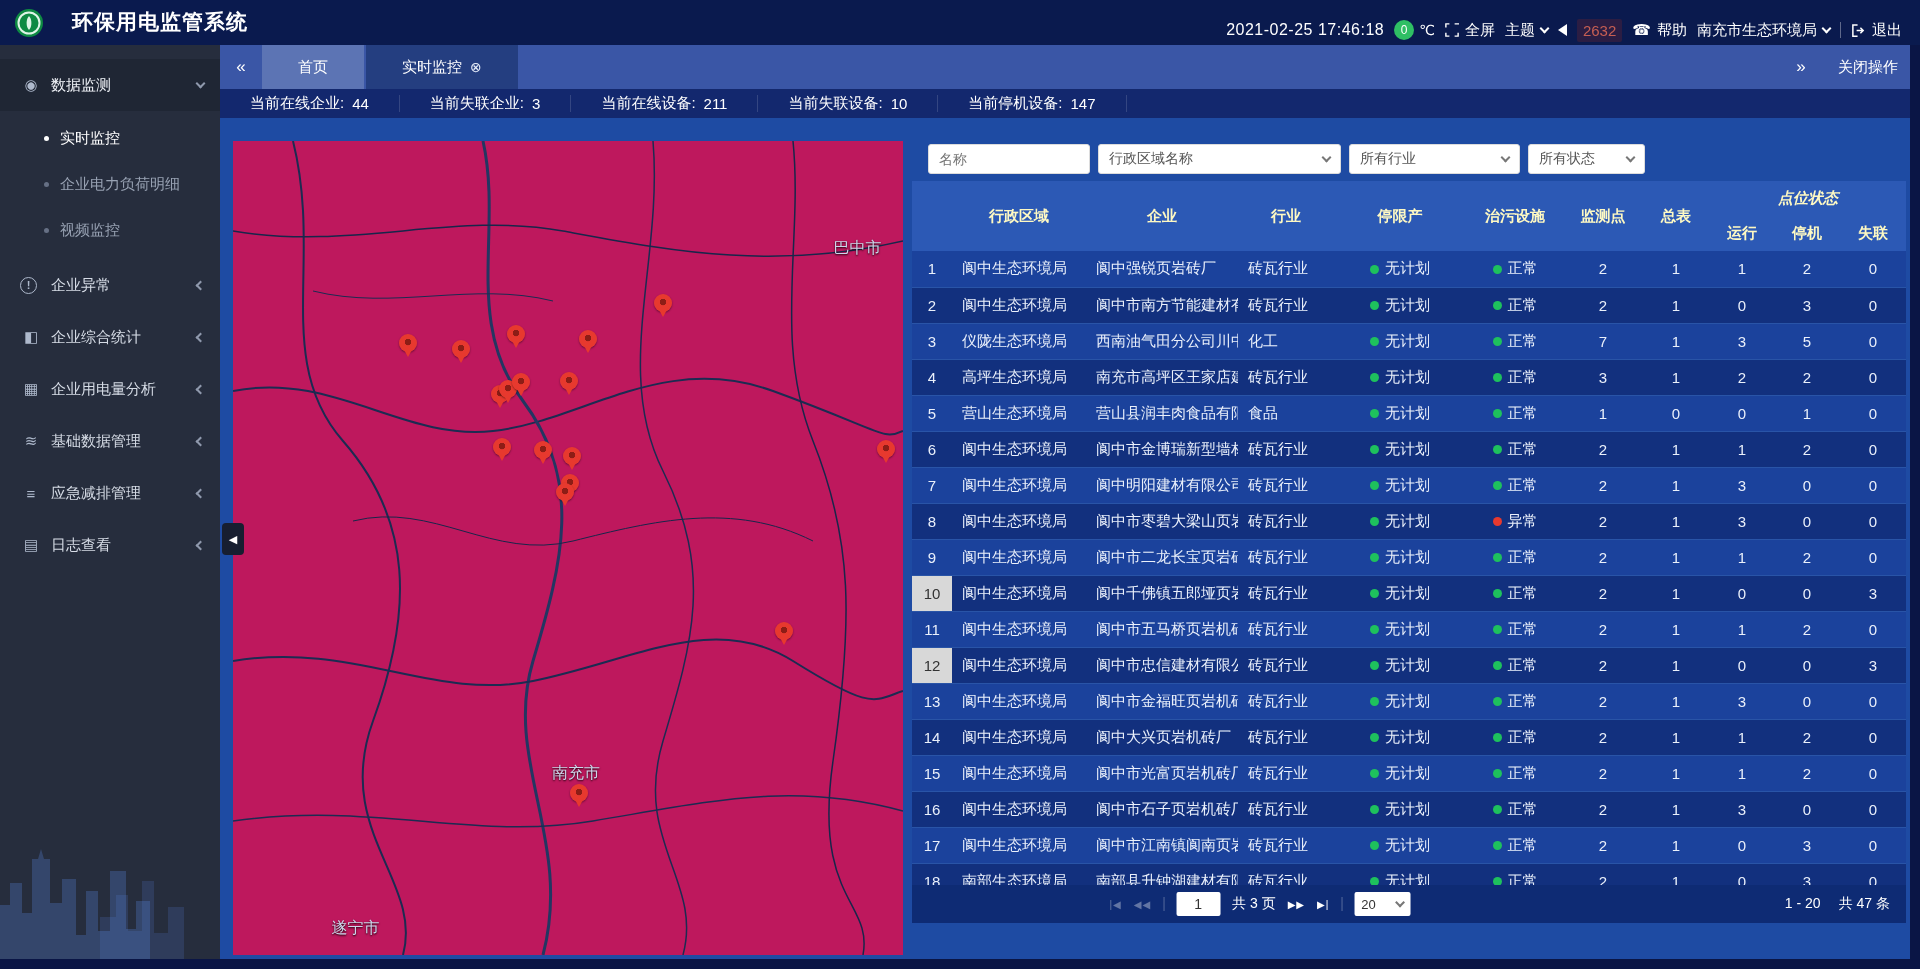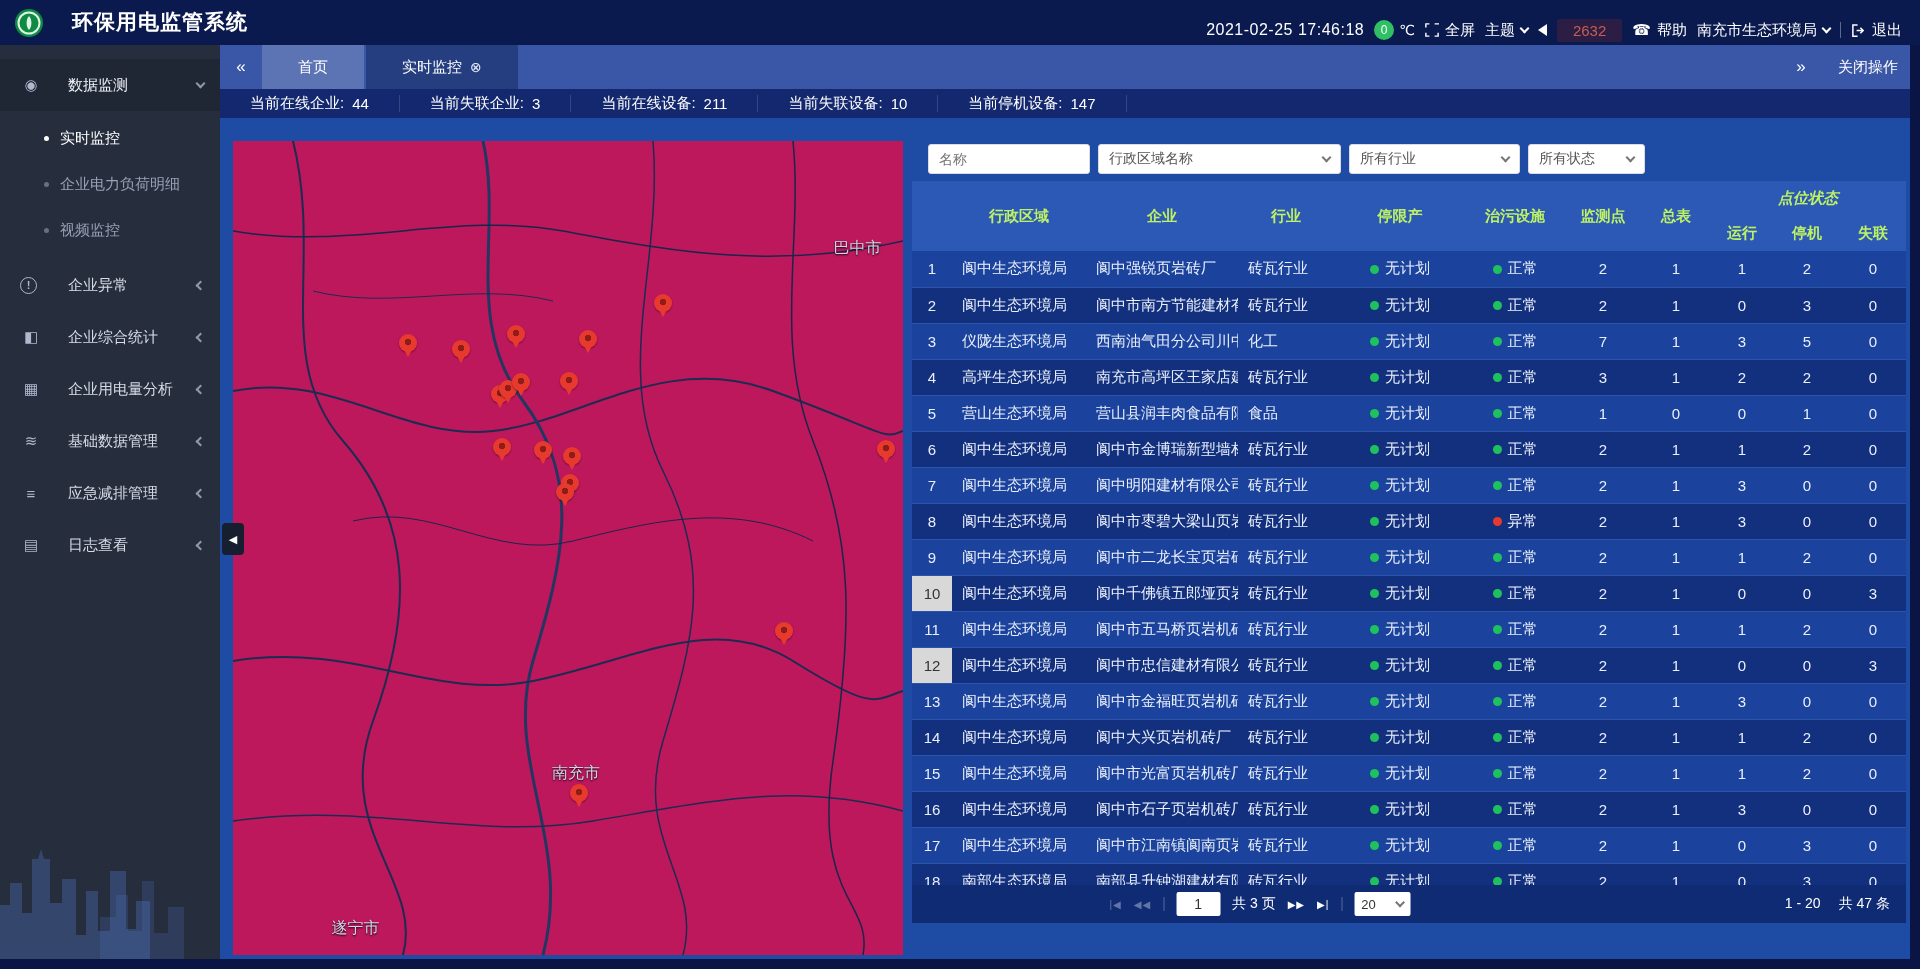--- a/index.html
+++ b/index.html
@@ -10,38 +10,38 @@
   
   .topbar{position:absolute;left:0;top:0;width:1920px;height:45px;background:#0A1A4E;display:flex;align-items:center;justify-content:space-between;padding:0 18px 0 14px;z-index:30;}
   .brand{display:flex;align-items:flex-start;gap:28px;}
   .title{font-size:21px;font-weight:bold;letter-spacing:1px;color:#fff;}
   .hright{display:flex;align-items:center;gap:10px;font-size:15px;margin-top:15px;}
   .hbtn{display:inline-flex;align-items:center;gap:6px;cursor:pointer;color:#fff;white-space:nowrap;}
   .hdatetime{font-size:16px;letter-spacing:.5px;}
   .htemp{display:inline-flex;align-items:center;gap:5px;}
   .tempball{width:20px;height:20px;border-radius:50%;background:#2FBF64;color:#fff;font-size:12px;display:inline-flex;align-items:center;justify-content:center;}
   .tempunit{font-size:14px;}
-  .alertnum{color:rgba(224,106,86,.85);background:rgba(130,40,40,.28);padding:3px 16px;border-radius:2px;font-size:15px;cursor:pointer;}
+  .alertnum{color:rgba(224,106,86,.85);background:rgba(130,40,40,.28);padding:3px 6px;border-radius:2px;font-size:15px;cursor:pointer;}
   .tri-left{width:0;height:0;border-top:6px solid transparent;border-bottom:6px solid transparent;border-right:9px solid #fff;display:inline-block;}
   .phoneicon{font-size:15px;}
   .hdivider{width:1px;height:16px;background:rgba(255,255,255,.35);}
   .chev{display:inline-block;width:7px;height:7px;border-left:2px solid #8F99AD;border-bottom:2px solid #8F99AD;vertical-align:middle;}
   .chev.down{transform:rotate(-45deg);margin-top:-3px;}
   .chev.left{transform:rotate(45deg);}
   .chev.white{border-color:#fff;}
   .chev.gray{border-color:#777;}
 
   
   .sidebar{position:absolute;left:0;top:45px;width:220px;height:924px;background:#262D3D;z-index:20;overflow:hidden;}
   .smenu{padding-top:14px;}
   .sgroup{display:flex;align-items:center;height:52px;padding:0 16px 0 20px;color:#D6DCE6;font-size:15px;cursor:pointer;}
   .sgroup.open{background:#1F2634;color:#F2F5FA;}
   .sicon{width:22px;text-align:center;color:#AEB9CC;font-size:15px;flex:0 0 22px;}
   .sicon.circ{width:17px;height:17px;flex:0 0 17px;border:1.5px solid #AEB9CC;border-radius:50%;font-size:11px;line-height:14px;font-weight:bold;margin-right:5px;display:inline-flex;align-items:center;justify-content:center;}
-  .slabel{flex:1;margin-left:26px;white-space:nowrap;}
+  .slabel{flex:1;margin-left:9px;white-space:nowrap;}
   .ssub{padding:4px 0 6px;}
   .sitem{display:flex;align-items:center;height:46px;padding-left:44px;color:#98A2B3;font-size:15px;cursor:pointer;white-space:nowrap;}
   .sitem .bullet{width:5px;height:5px;border-radius:50%;background:#667085;margin-right:11px;flex:0 0 5px;}
   .sitem.active{color:#FFFFFF;}
   .sitem.active .bullet{background:#FFFFFF;}
   .skyline{position:absolute;left:0;bottom:8px;}
 
   
   .tabbar{position:absolute;left:220px;top:45px;width:1700px;height:44px;background:#3A56A6;display:flex;align-items:center;z-index:10;}
   .tab-scroll{width:42px;text-align:center;font-size:17px;color:#fff;cursor:pointer;flex:0 0 42px;}
@@ -73,21 +73,21 @@
   .f-input{width:162px;height:30px;background:#fff;border:1px solid #DCDCDC;border-radius:3px;padding:0 10px;font-size:14px;color:#333;font-family:inherit;}
   .f-input::placeholder{color:#757575;}
   .f-select{height:30px;background:#fff;border:1px solid #DCDCDC;border-radius:3px;display:flex;align-items:center;justify-content:space-between;padding:0 10px;font-size:14px;color:#555;cursor:pointer;}
   .f-select .chev{margin-left:10px;}
   .w-region{width:243px;}
   .w-industry{width:171px;}
   .w-status{width:117px;}
 
   .table-wrap{position:absolute;left:0;top:37px;width:994px;height:704px;overflow:hidden;}
   table{border-collapse:collapse;table-layout:fixed;width:994px;}
-  th{background:#2C59B5;color:#bef264;font-size:15px;font-weight:bold;height:35px;white-space:nowrap;}
+  th{background:#2C59B5;color:#fef9c3;font-size:15px;font-weight:bold;height:35px;white-space:nowrap;}
   th.group{font-style:italic;}
   td{height:36px;font-size:15px;color:#EAF0FB;text-align:center;white-space:nowrap;overflow:hidden;border-bottom:1px solid rgba(255,255,255,.05);}
   td.tl{text-align:left;padding-left:10px;}
   tbody tr:nth-child(odd){background:#1B429C;}
   tbody tr:nth-child(even){background:#12307E;}
   td.numc.sel{background:#D8D8D8;color:#333;}
   .dot{display:inline-block;width:9px;height:9px;border-radius:50%;margin-right:6px;vertical-align:middle;}
 
   .pagination{position:absolute;left:0;bottom:0;width:994px;height:38px;background:#0E2B74;display:flex;align-items:center;}
   .pg-controls{position:absolute;left:35%;transform:translateX(-50%);display:flex;align-items:center;gap:12px;font-size:14px;}

